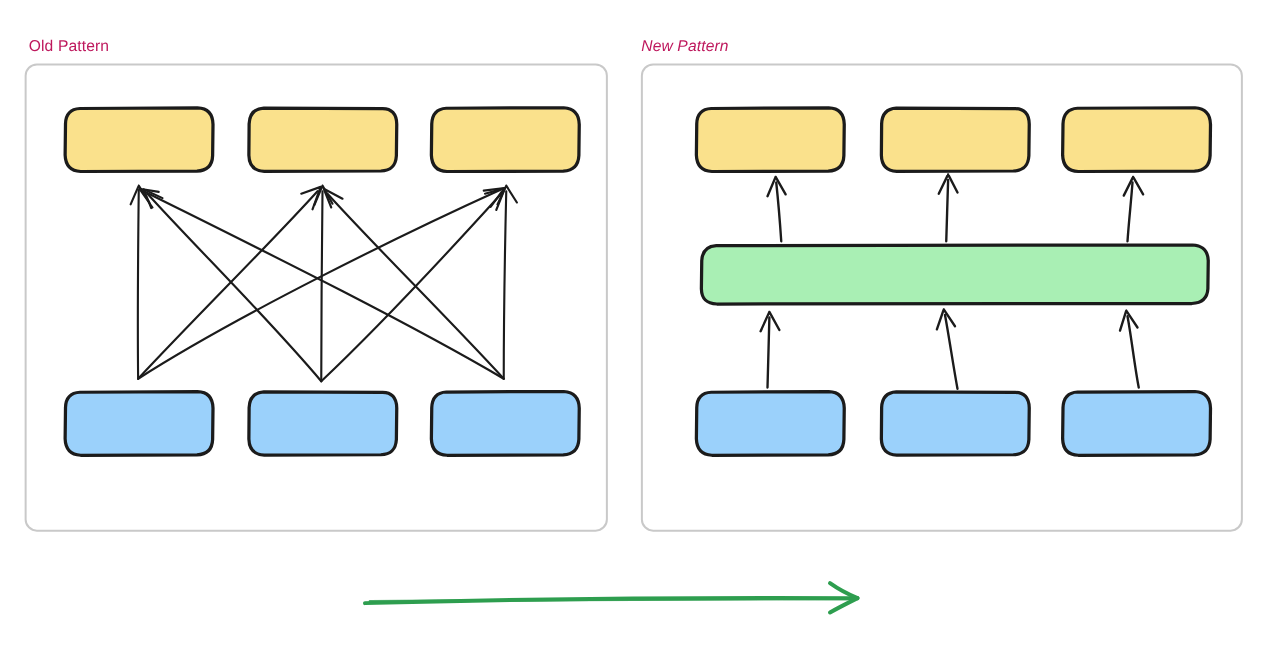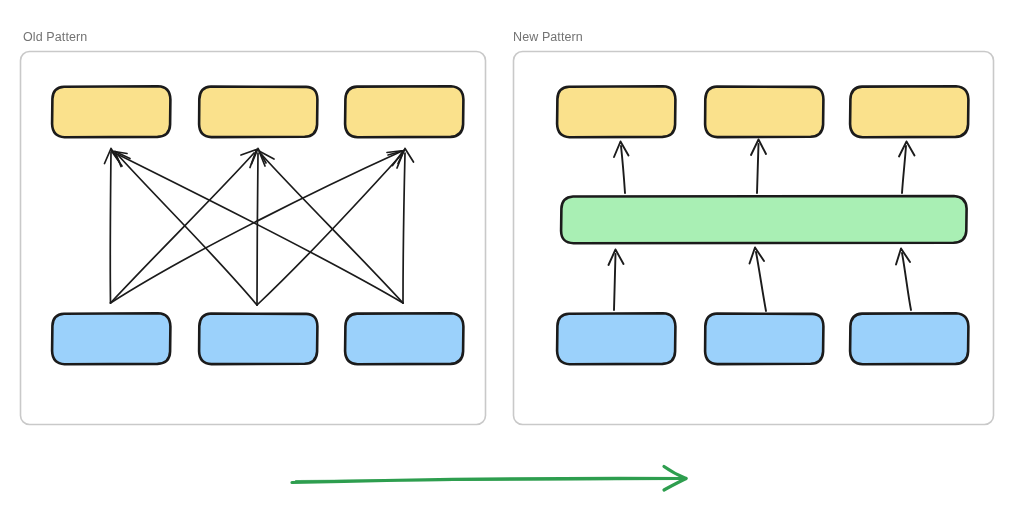--- a/index.html
+++ b/index.html
@@ -19,27 +19,27 @@
     position: absolute;
     left: 0;
     top: 0;
     width: 1013px;
     height: 518px;
   }
   .panel-label {
     position: absolute;
     font-family: "Liberation Sans", sans-serif;
     font-size: 12.5px;
-    color: #737373;
+    color: #be185d;
     letter-spacing: 0.1px;
     white-space: nowrap;
     line-height: 1;
   }
   #label-old { left: 23px; top: 31px; }
-  #label-new { left: 513px; top: 31px; }
+  #label-new { left: 513px; top: 31px; font-style: italic; }
 </style>
 </head>
 <body>
 
 <svg id="canvas" viewBox="0 0 1013 518" xmlns="http://www.w3.org/2000/svg">
 
   <g>
     <rect x="20.5" y="51.5" width="465" height="373" rx="9" ry="9" fill="none" stroke="#c9c9c9" stroke-width="1.6"></rect>
   </g>
 

